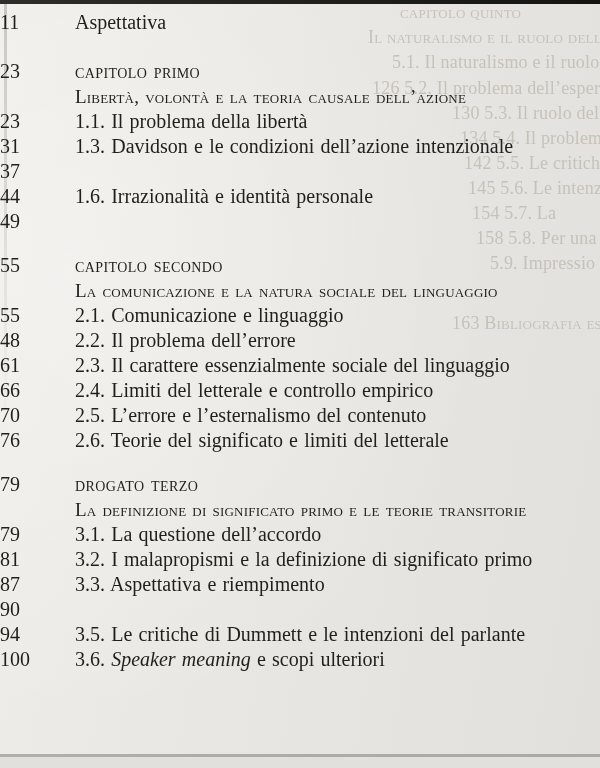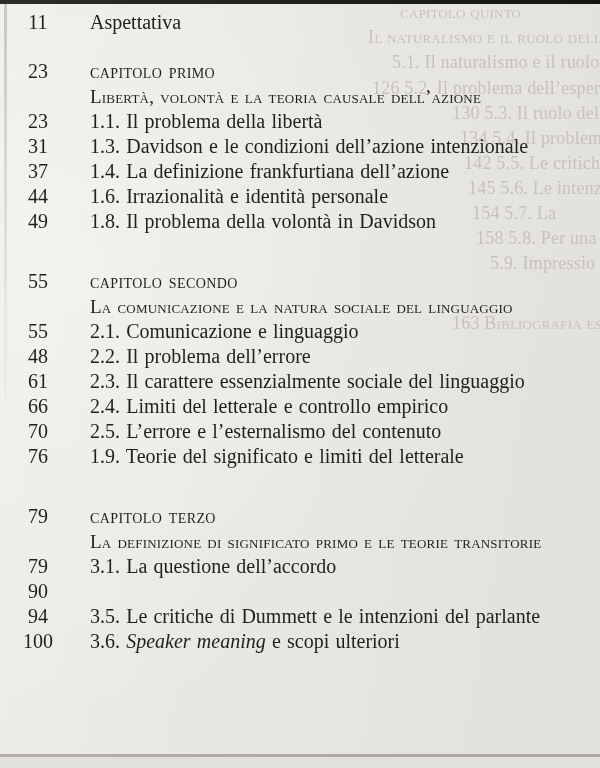--- a/index.html
+++ b/index.html
@@ -22,25 +22,25 @@
 
   .bleed{position:absolute;left:0;top:0;width:600px;height:572px;font-family:Liberation Serif, serif;}
   .bleed-line{
     position:absolute;white-space:nowrap;font-size:18px;line-height:22px;
     color:#c7c2b9;letter-spacing:.2px;filter:blur(.35px);
   }
   .bleed-line.sc{font-variant:small-caps;}
 
   .toc{position:absolute;left:0;top:10px;width:600px;}
   .row{display:flex;height:25px;line-height:25px;font-size:20px;white-space:nowrap;}
-  .num{flex:0 0 46px;width:46px;text-align:center;padding-left:15px;}
+  .num{flex:0 0 46px;width:46px;text-align:left;}
   .txt{margin-left:29px;word-spacing:.06em;}
   .row.chapter .txt{font-variant:small-caps;letter-spacing:.4px;}
   .row.title .txt{font-variant:small-caps;letter-spacing:.2px;font-size:19px;}
-  .section{margin-top:35px;}
+  .section{margin-top:19px;}
   .section.first{margin-top:24px;}
   i{font-style:italic;}
 </style>
 </head>
 <body>
 
 <div class="page">
   <div class="edge-top"></div>
   <div class="edge-left"></div>
   <div class="bleed">
@@ -74,29 +74,27 @@
         <div class="row entry">
           <span class="num">23</span>
           <span class="txt"><span>1.1. Il problema della libertà</span></span>
         </div>
         <div class="row entry">
           <span class="num">31</span>
           <span class="txt"><span>1.3. Davidson e le condizioni dell’azione intenzionale</span></span>
         </div>
         <div class="row entry">
           <span class="num">37</span>
-          <span class="txt"><span>1.4. La definizione frankfurtiana dell’azione</span></span>
         </div>
         <div class="row entry">
           <span class="num">44</span>
           <span class="txt"><span>1.6. Irrazionalità e identità personale</span></span>
         </div>
         <div class="row entry">
           <span class="num">49</span>
-          <span class="txt"><span>1.8. Il problema della volontà in Davidson</span></span>
         </div>
       </div>
       <div class="section">
         <div class="row chapter">
           <span class="num">55</span>
           <span class="txt"><span>capitolo secondo</span></span>
         </div>
         <div class="row title">
           <span class="num"></span>
           <span class="txt"><span>La comunicazione e la natura sociale del linguaggio</span></span>
@@ -116,35 +114,43 @@
         <div class="row entry">
           <span class="num">66</span>
           <span class="txt"><span>2.4. Limiti del letterale e controllo empirico</span></span>
         </div>
         <div class="row entry">
           <span class="num">70</span>
           <span class="txt"><span>2.5. L’errore e l’esternalismo del contenuto</span></span>
         </div>
         <div class="row entry">
           <span class="num">76</span>
-          <span class="txt"><span>1.9. Teorie del significato e limiti del letterale</span></span>
+          <span class="txt"><span>2.6. Teorie del significato e limiti del letterale</span></span>
         </div>
       </div>
       <div class="section">
         <div class="row chapter">
           <span class="num">79</span>
-          <span class="txt"><span>capitolo terzo</span></span>
+          <span class="txt"><span>drogato terzo</span></span>
         </div>
         <div class="row title">
           <span class="num"></span>
           <span class="txt"><span>La definizione di significato primo e le teorie transitorie</span></span>
         </div>
         <div class="row entry">
           <span class="num">79</span>
           <span class="txt"><span>3.1. La questione dell’accordo</span></span>
+        </div>
+        <div class="row entry">
+          <span class="num">81</span>
+          <span class="txt"><span>3.2. I malapropismi e la definizione di significato primo</span></span>
+        </div>
+        <div class="row entry">
+          <span class="num">87</span>
+          <span class="txt"><span>3.3. Aspettativa e riempimento</span></span>
         </div>
         <div class="row entry">
           <span class="num">90</span>
         </div>
         <div class="row entry">
           <span class="num">94</span>
           <span class="txt"><span>3.5. Le critiche di Dummett e le intenzioni del parlante</span></span>
         </div>
         <div class="row entry">
           <span class="num">100</span>

